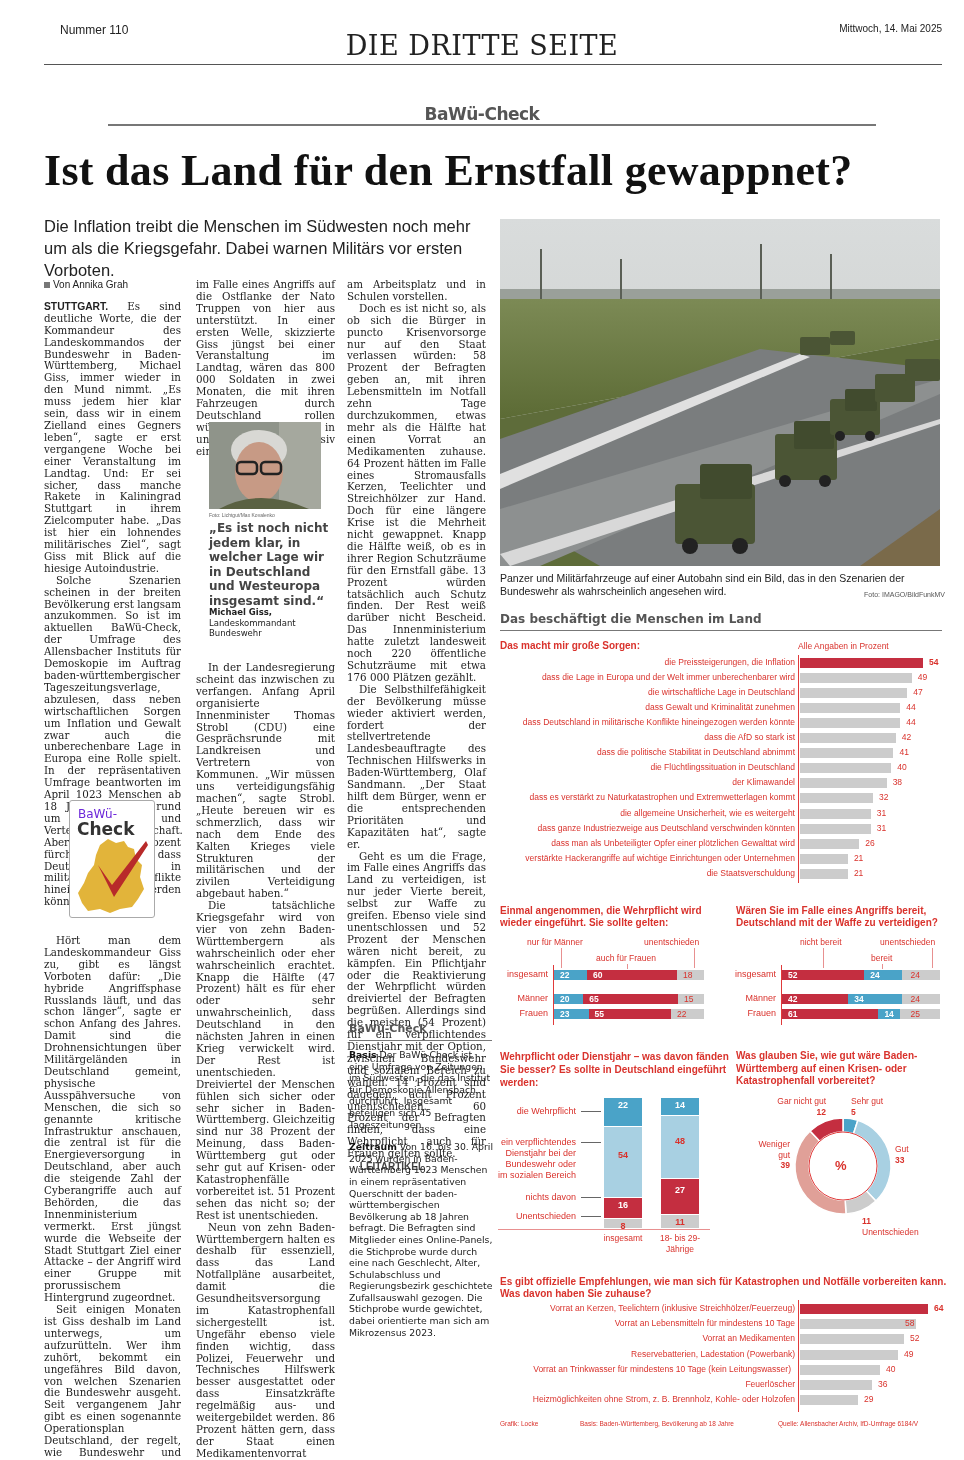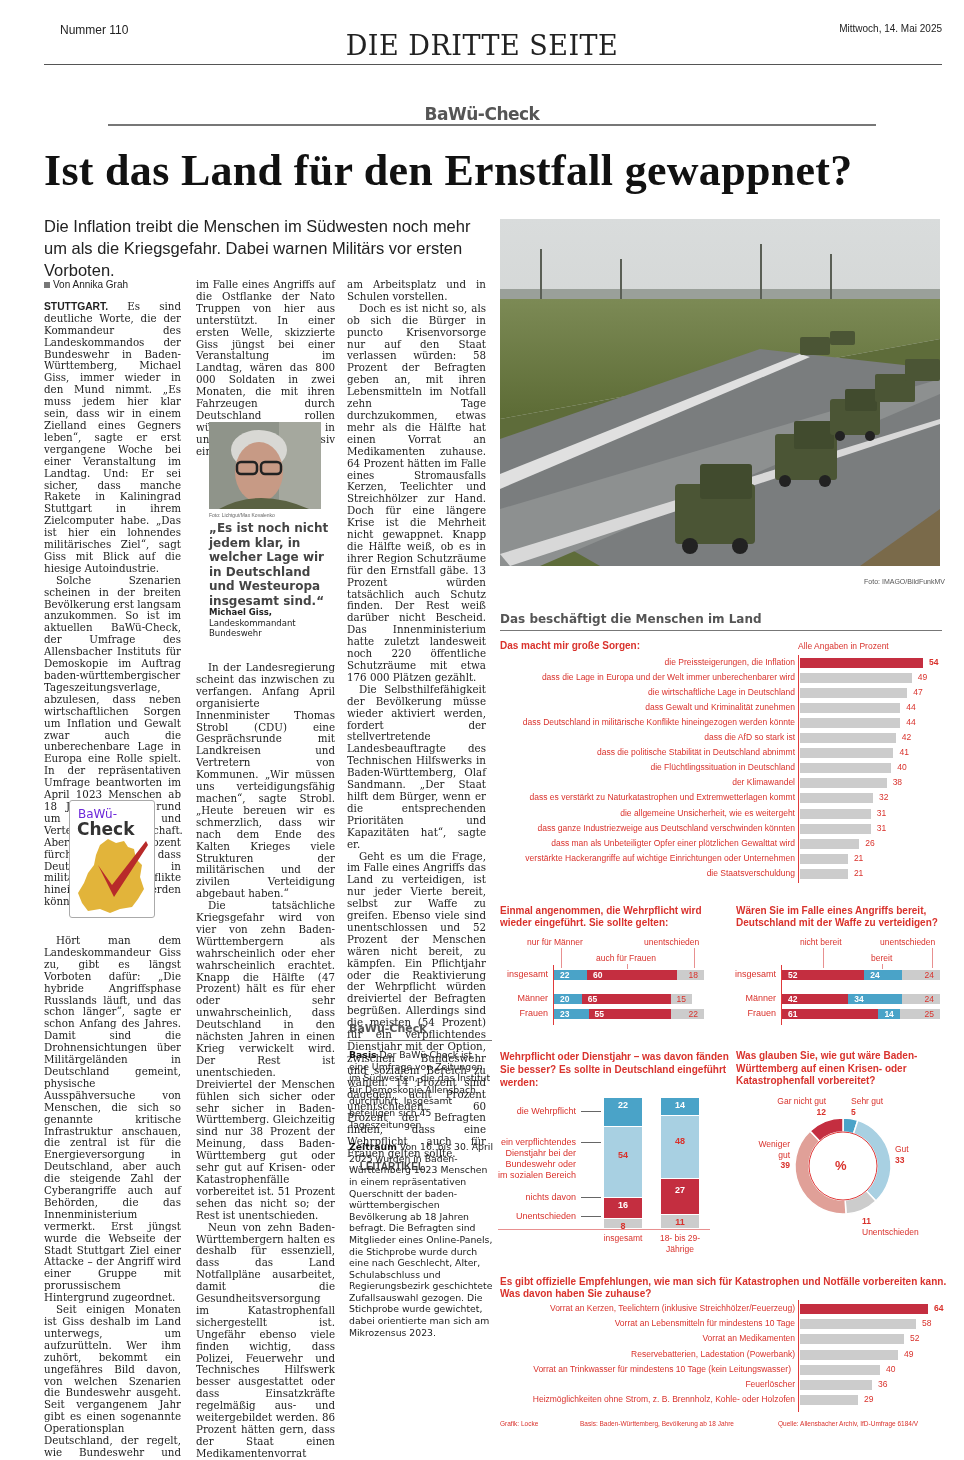--- a/index.html
+++ b/index.html
@@ -37,21 +37,21 @@
 .ctitle{font-family:"Liberation Sans",sans-serif;font-weight:bold;color:#d9322c;font-size:10px;line-height:12px}
 .hbar-row{position:absolute;height:13px;font-family:"Liberation Sans",sans-serif;font-size:8.5px}
 .hbar-label{position:absolute;right:0;width:320px;text-align:right;color:#d9322c;top:1px;white-space:nowrap}
 .hbar{position:absolute;height:10px;top:2px;background:#ccc}
 .hbar.hi{background:#c42e40}
 .hbar-val{position:absolute;top:1px;color:#d9322c}
 .hbar-val.hi{font-weight:bold}
 .axis{position:absolute;border-left:1.5px solid #e03a3a}
 .stack{position:absolute;height:10px;display:flex;font-family:"Liberation Sans",sans-serif;font-size:8.5px;font-weight:bold}
 .stack div{height:100%;color:#fff;padding-left:6px;line-height:10px}
-.stack div.g{color:#d9322c;text-align:right;padding-right:6px;font-weight:normal}
+.stack div.g{color:#d9322c;text-align:right;padding-right:20px;font-weight:normal}
 .rowlab{position:absolute;font-size:9px;font-family:"Liberation Sans",sans-serif;color:#d9322c;text-align:right}
 .leg{position:absolute;font-size:8.5px;font-family:"Liberation Sans",sans-serif;color:#d9322c}
 .tick{position:absolute;width:1px;background:#e89090}
 .vbar-seg{position:absolute;width:38px;font-family:"Liberation Sans",sans-serif;font-size:9px;font-weight:bold;text-align:center}
 .footer{position:absolute;top:1420px;font-size:6.5px;font-family:"Liberation Sans",sans-serif;color:#d9322c}
 </style>
 </head>
 <body>
 
 <div class="abs hdr-num">Nummer 110</div>
@@ -107,20 +107,21 @@
       <circle cx="190" cy="327" r="8"></circle>
         <circle cx="240" cy="327" r="8"></circle>
       <circle cx="285" cy="262" r="6"></circle>
         <circle cx="325" cy="262" r="6"></circle>
       <circle cx="340" cy="217" r="5"></circle>
         <circle cx="370" cy="217" r="5"></circle>
     </g>
   </svg>
 </div>
 <div class="abs caption">
+  <span>Panzer und Militärfahrzeuge auf einer Autobahn sind ein Bild, das in den Szenarien der Bundeswehr als wahrscheinlich angesehen wird.</span>
   <span class="credit">Foto: IMAGO/BildFunkMV</span>
 </div>
 
 <div class="col" style="left:44px;top:279px;width:137px">
   <div class="byline">Von Annika Grah</div>
   <p class="noind"><b class="sans">STUTTGART.</b> <span>Es sind deutliche Worte, die der Kommandeur des Landeskommandos der Bundeswehr in Baden-Württemberg, Michael Giss, immer wieder in den Mund nimmt. „Es muss jedem hier klar sein, dass wir in einem Zielland eines Gegners leben“, sagte er erst vergangene Woche bei einer Veranstaltung im Landtag. Und: Er sei sicher, dass manche Rakete in Kaliningrad Stuttgart in ihrem Zielcomputer habe. „Das ist hier ein lohnendes militärisches Ziel“, sagt Giss mit Blick auf die hiesige Autoindustrie.</span></p>
   <p>Solche Szenarien scheinen in der breiten Bevölkerung erst langsam anzukommen. So ist im aktuellen BaWü-Check, der Umfrage des Allensbacher Instituts für Demoskopie im Auftrag baden-württembergischer Tageszeitungsverlage, abzulesen, dass neben wirtschaftlichen Sorgen um Inflation und Gewalt zwar auch die unberechenbare Lage in Europa eine Rolle spielt. In der repräsentativen Umfrage beantworten im April 1023 Menschen ab 18 Jahren Fragen rund um Zivilschutz und Verteidigungsbereitschaft. Aber nur 44 Prozent fürchten, dass Deutschland in militärische Konflikte hineingezogen werden könnte.</p>
 </div>
 
 <div class="abs logo">
@@ -271,21 +272,21 @@
 <div class="tick" style="left:694px;top:948px;height:20px"></div>
 <div class="axis" style="left:553px;top:965px;height:60px"></div>
 <div id="chart2">
     <div class="rowlab" style="left: 496px; top: 969px; width: 52px;">insgesamt</div>
     <div class="stack" style="left: 554px; top: 970px; width: 150px;">
       <div style="width: 33px; background: rgb(74, 163, 200);">22</div>
       <div style="width: 90px; background: rgb(196, 46, 64);">60</div>
       <div class="g" style="width: 27px; background: rgb(204, 204, 204);">18</div>
     </div>
     <div class="rowlab" style="left: 496px; top: 993px; width: 52px;">Männer</div>
-    <div class="stack" style="left: 554px; top: 994px; width: 138px;">
+    <div class="stack" style="left: 554px; top: 994px; width: 150px;">
       <div style="width: 30px; background: rgb(74, 163, 200);">20</div>
       <div style="width: 97.5px; background: rgb(196, 46, 64);">65</div>
       <div class="g" style="width: 22.5px; background: rgb(204, 204, 204);">15</div>
     </div>
     <div class="rowlab" style="left: 496px; top: 1008px; width: 52px;">Frauen</div>
     <div class="stack" style="left: 554px; top: 1009px; width: 150px;">
       <div style="width: 34.5px; background: rgb(74, 163, 200);">23</div>
       <div style="width: 82.5px; background: rgb(196, 46, 64);">55</div>
       <div class="g" style="width: 33px; background: rgb(204, 204, 204);">22</div>
     </div>
@@ -365,21 +366,21 @@
 <div class="axis" style="left:798px;top:1300px;height:112px"></div>
 <div id="chart6">
     <div class="hbar-row" style="left: 475px; top: 1302px; width: 480px;">
       <div class="hbar-label" style="right: 160px; width: 310px;">Vorrat an Kerzen, Teelichtern (inklusive Streichhölzer/Feuerzeug)</div>
       <div class="hbar hi" style="left: 325px; width: 128px; background: rgb(196, 46, 64);"></div>
       <div class="hbar-val hi" style="left: 459px;">64</div>
     </div>
     <div class="hbar-row" style="left: 475px; top: 1317.2px; width: 480px;">
       <div class="hbar-label" style="right: 160px; width: 310px;">Vorrat an Lebensmitteln für mindestens 10 Tage</div>
       <div class="hbar" style="left: 325px; width: 116px; background: rgb(204, 204, 204);"></div>
-      <div class="hbar-val" style="left: 447px;">58</div>
+      <div class="hbar-val" style="left: 430px;">58</div>
     </div>
     <div class="hbar-row" style="left: 475px; top: 1332.4px; width: 480px;">
       <div class="hbar-label" style="right: 160px; width: 310px;">Vorrat an Medikamenten</div>
       <div class="hbar" style="left: 325px; width: 104px; background: rgb(204, 204, 204);"></div>
       <div class="hbar-val" style="left: 435px;">52</div>
     </div>
     <div class="hbar-row" style="left: 475px; top: 1347.6px; width: 480px;">
       <div class="hbar-label" style="right: 160px; width: 310px;">Reservebatterien, Ladestation (Powerbank)</div>
       <div class="hbar" style="left: 325px; width: 98px; background: rgb(204, 204, 204);"></div>
       <div class="hbar-val" style="left: 429px;">49</div>

